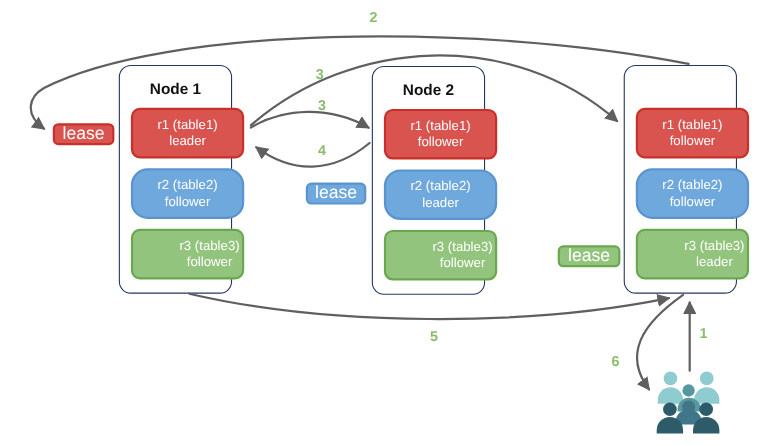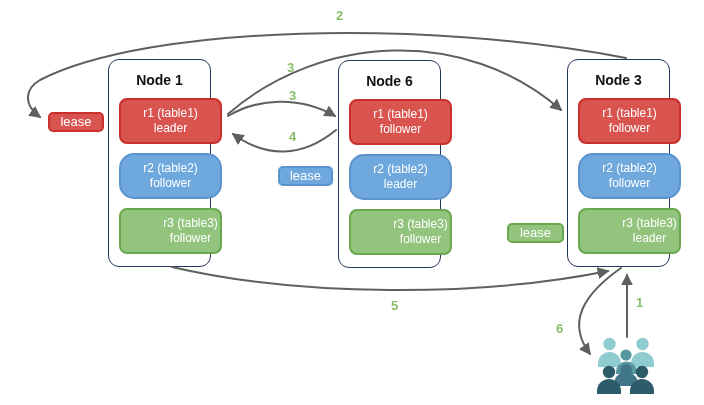--- a/index.html
+++ b/index.html
@@ -21,21 +21,21 @@
     position:absolute;left:10px;width:103px;height:46px;border-radius:8px;
     box-sizing:border-box;color:#ffffff;display:flex;flex-direction:column;
     align-items:center;justify-content:center;font-size:12px;line-height:15px;text-align:center;
   }
   .pos-r1{top:38px;} .pos-r2{top:93px;border-radius:15px;} .pos-r3{top:148px;padding-left:40px;}
   .red{background:#d9534f;border:2px solid #c9302c;}
   .blue{background:#6fa8dc;border:2px solid #5b93cf;}
   .green{background:#93c47d;border:2px solid #6aa84f;}
   .lease{
     position:absolute;height:20px;border-radius:5px;box-sizing:border-box;
-    color:#ffffff;font-size:13px;line-height:16px;text-align:center;z-index:3;
+    color:#ffffff;font-size:16px;line-height:16px;text-align:center;z-index:3;
   }
   #lease-red{left:48px;top:112px;width:56px;}
   #lease-blue{left:278px;top:166px;width:55px;}
   #lease-green{left:507px;top:223px;width:57px;}
   .step{
     position:absolute;font-weight:bold;font-size:13px;color:#89bd69;z-index:3;
   }
   #step-2{left:336px;top:8px;}
   #step-3a{left:287px;top:60px;}
   #step-3b{left:289px;top:88px;}
@@ -61,37 +61,36 @@
       <span>r2 (table2)</span>
       <span>follower</span>
     </div>
     <div class="replica green pos-r3">
       <span>r3 (table3)</span>
       <span>follower</span>
     </div>
   </div>
 
   <div class="node" id="node2">
-    <div class="node-title">Node 6</div>
+    <div class="node-title">Node 2</div>
     <div class="replica red pos-r1">
       <span>r1 (table1)</span>
       <span>follower</span>
     </div>
     <div class="replica blue pos-r2">
       <span>r2 (table2)</span>
       <span>leader</span>
     </div>
     <div class="replica green pos-r3">
       <span>r3 (table3)</span>
       <span>follower</span>
     </div>
   </div>
 
   <div class="node" id="node3">
-    <div class="node-title">Node 3</div>
     <div class="replica red pos-r1">
       <span>r1 (table1)</span>
       <span>follower</span>
     </div>
     <div class="replica blue pos-r2">
       <span>r2 (table2)</span>
       <span>follower</span>
     </div>
     <div class="replica green pos-r3">
       <span>r3 (table3)</span>

